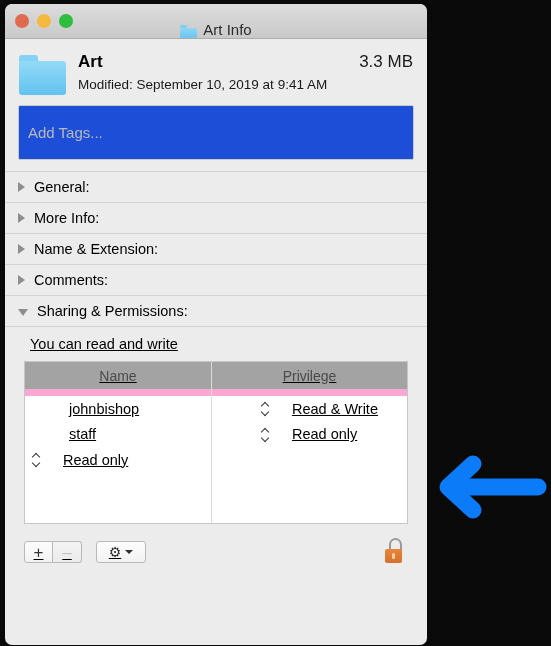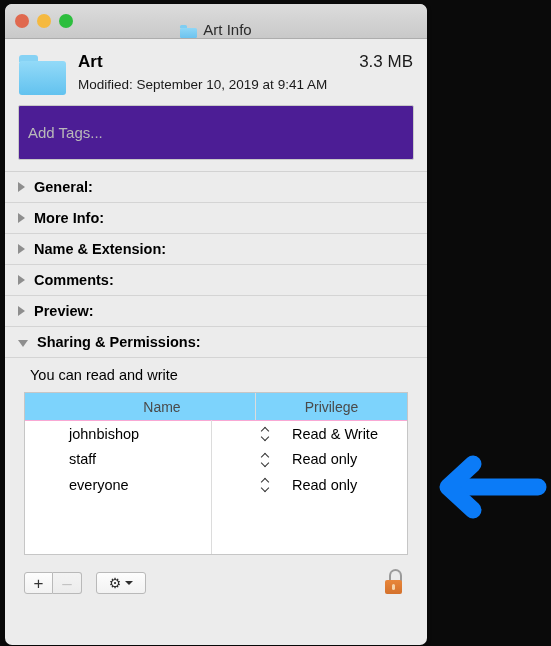--- a/index.html
+++ b/index.html
@@ -67,31 +67,31 @@
   .head-txt{flex:1;margin-left:12px;min-width:0;}
   .head-row1{display:flex;align-items:baseline;justify-content:space-between;}
   .fname{font-size:17px;font-weight:bold;color:#000;}
   .fsize{font-size:17px;color:#1a1a1a;}
   .fmod{font-size:13.5px;color:#1a1a1a;margin-top:5px;white-space:nowrap;}
 
   
   .tags-wrap{padding:0 13px 11px 13px;}
   .tags{
     width:100%;box-sizing:border-box;
-    height:55px;background:#4c1d95;
+    height:55px;background:#1d4ed8;
     border:1px solid #c8c8c8;border-radius:2px;
     font-size:15px;color:#b2b2b2;
     padding:7px 9px;
     font-family:"Liberation Sans", sans-serif;
     outline:none;
   }
   .tags::placeholder{color:#b9b9b9;}
 
   
-  .sections{border-top:1px solid #d2d2d2;font-weight:bold;}
+  .sections{border-top:1px solid #d2d2d2;}
   .srow{
     height:30px;display:flex;align-items:center;
     padding-left:13px;
     border-bottom:1px solid #d4d4d4;
     background:#ececec;
   }
   .tri{
     width:0;height:0;flex:0 0 auto;margin-right:9px;
     border-left:7px solid #8e8e8e;
     border-top:5px solid transparent;
@@ -100,36 +100,35 @@
   .tri.open{
     border-left:5.5px solid transparent;
     border-right:5.5px solid transparent;
     border-top:7px solid #8e8e8e;
     border-bottom:0;
     margin-top:2px;
   }
   .slabel{font-size:14.5px;color:#000;}
 
   
-  .share{padding:9px 0 0 0;}
+  .share{padding:9px 0 0 0;text-decoration:underline;}
   .share-note{font-size:14.5px;color:#000;padding:0 0 9px 25px;}
 
   .table{
     margin:0 19px;
     border:1px solid #c6c6c6;
     background:#fff;
     height:163px;
     position:relative;
     box-sizing:border-box;
   }
   .thead{
     display:flex;height:27px;
-    border-bottom:1px solid #f9a8d4;
-    background:#7dd3fc;
-    padding-left:44px;
+    border-bottom:7px solid #f9a8d4;
+    background:#a3a3a3;
   }
   .th{
     font-size:14px;color:#4a4a4a;
     display:flex;align-items:center;justify-content:center;
   }
   .th.name{flex:0 0 186px;border-right:1px solid #dcdcdc;}
   .th.priv{flex:1;}
   .trow{display:flex;height:25.5px;align-items:center;gap:43px;}
   .tc-name{flex:0 0 186px;display:flex;align-items:center;padding-left:16px;box-sizing:border-box;}
   .tc-priv{flex:1;display:flex;align-items:center;padding-left:7px;box-sizing:border-box;}
@@ -261,24 +260,20 @@
     </div>
     <div class="srow">
       <span class="tri"></span>
       <span class="slabel">Name &amp; Extension:</span>
     </div>
     <div class="srow">
       <span class="tri"></span>
       <span class="slabel">Comments:</span>
     </div>
     <div class="srow">
-      <span class="tri"></span>
-      <span class="slabel">Preview:</span>
-    </div>
-    <div class="srow">
       <span class="tri open"></span>
       <span class="slabel">Sharing &amp; Permissions:</span>
     </div>
   </div>
 
   <div class="share">
     <div class="share-note">You can read and write</div>
 
     <div class="table">
       <div class="thead">
@@ -314,28 +309,20 @@
         <div class="tc-priv">
           <span class="updown">
               <i class="up"></i>
               <i class="dn"></i>
             </span>
           <span class="pname">Read only</span>
         </div>
       </div>
 
       <div class="trow">
-        <div class="tc-name">
-          <span class="people">
-            <span class="p light" style="left:0;"><span class="hd"></span><span class="bd"></span></span>
-            <span class="p light" style="left:8px;"><span class="hd"></span><span class="bd"></span></span>
-            <span class="p dark" style="left:4px;"><span class="hd"></span><span class="bd"></span></span>
-          </span>
-          <span class="uname">everyone</span>
-        </div>
         <div class="tc-priv">
           <span class="updown">
               <i class="up"></i>
               <i class="dn"></i>
             </span>
           <span class="pname">Read only</span>
         </div>
       </div>
     </div>
 

